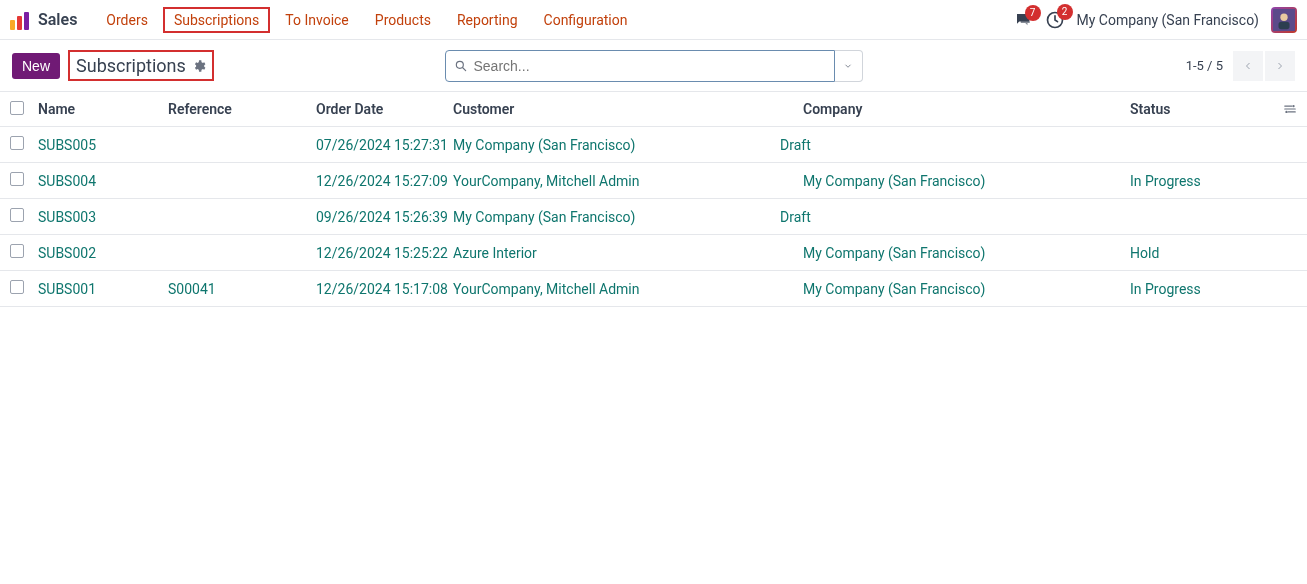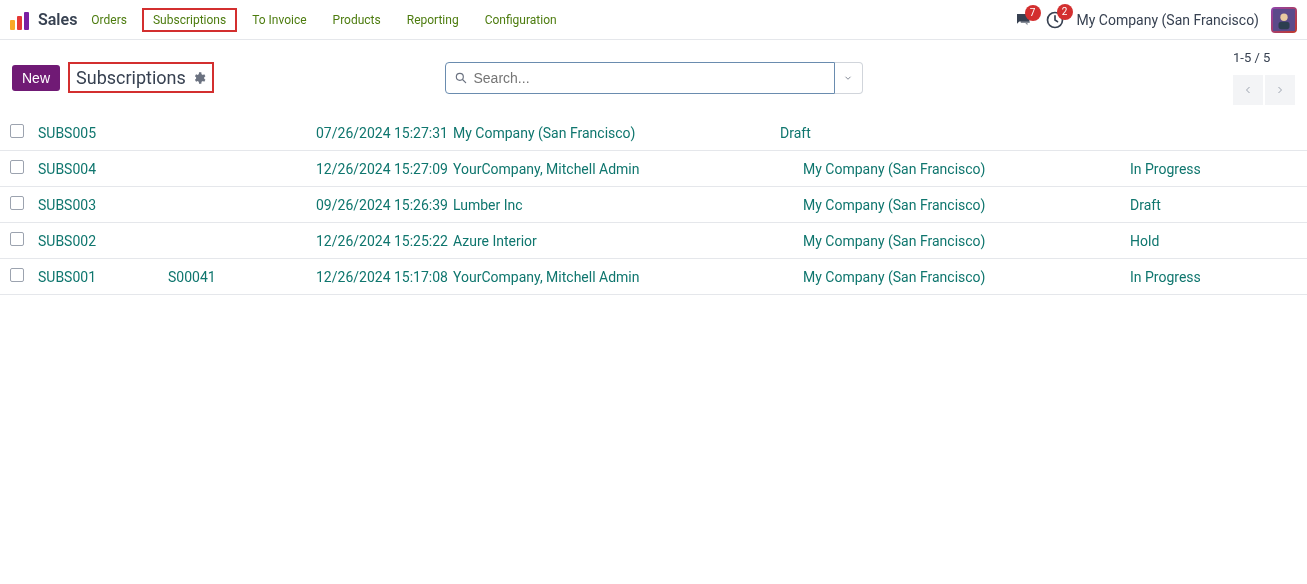--- a/index.html
+++ b/index.html
@@ -23,27 +23,27 @@
   display: flex; align-items: flex-end; gap:2px;
 }
 .logo span {display:inline-block;width:5px;border-radius:1px;}
 .logo .b1{height:10px;background:#f9a825;}
 .logo .b2{height:14px;background:#e53935;}
 .logo .b3{height:18px;background:#7b1fa2;}
 .app-title {
   font-weight: 600;
   font-size: 16px;
   color: #374151;
-  margin-right: 3px;
+  margin-right: 18px;
 }
 .menu { display:flex; gap: 4px; }
 .menu-item {
   padding: 4px 10px;
-  color:#4d7c0f;
-  font-size: 12px;
+  color:#c2410c;
+  font-size: 14px;
   cursor: pointer;
   border: 1px solid transparent;
 }
 .menu-item.highlighted {
   border: 2px solid #d32f2f;
   padding: 3px 9px;
 }
 .topright {
   margin-left:auto;
   display:flex;
@@ -126,23 +126,22 @@
   border-radius:0 4px 4px 0;
   width:28px;height:32px;
   display:flex;align-items:center;justify-content:center;
   cursor:pointer;
   color:#6b7280;
 }
 
 .pager-wrap {
   margin-left:auto;
   display:flex;
-  align-items:flex-start;
+  align-items:center;
   gap:10px;
-  flex-direction:column;
 }
 .pager-text { font-size:13px; color:#374151; }
 .pager-btns { display:flex; }
 .pager-btn {
   width:30px; height:30px;
   background:#f3f4f6;
   display:flex;align-items:center;justify-content:center;
   cursor:pointer;
   color:#9ca3af;
 }
@@ -260,20 +259,36 @@
       <div class="pager-btn">
         <svg width="12" height="12" viewBox="0 0 24 24">
             <path d="M9 6l6 6-6 6" fill="none" stroke="#9ca3af" stroke-width="2"></path>
           </svg>
       </div>
     </div>
   </div>
 </div>
 
 <div class="table-wrap">
+  <div class="thead">
+    <div class="col-check"><span class="checkbox"></span></div>
+    <div class="col-name">Name</div>
+    <div class="col-ref">Reference</div>
+    <div class="col-date">Order Date</div>
+    <div class="col-customer">Customer</div>
+    <div class="col-company">Company</div>
+    <div class="col-status">Status</div>
+    <div class="col-adjust">
+      <svg width="14" height="14" viewBox="0 0 24 24">
+          <path d="M3 7h12M3 12h18M9 17h12" stroke="#6b7280" stroke-width="2" stroke-linecap="round"></path>
+          <circle cx="18" cy="7" r="2" fill="#6b7280"></circle>
+          <circle cx="6" cy="17" r="2" fill="#6b7280"></circle>
+        </svg>
+    </div>
+  </div>
 
   <div class="trow">
     <div class="col-check"><span class="checkbox"></span></div>
     <div class="col-name">SUBS005</div>
     <div class="col-ref"></div>
     <div class="col-date">07/26/2024 15:27:31</div>
     <div class="col-company">My Company (San Francisco)</div>
     <div class="col-status">Draft</div>
   </div>
   <div class="trow">
@@ -283,21 +298,20 @@
     <div class="col-date">12/26/2024 15:27:09</div>
     <div class="col-customer">YourCompany, Mitchell Admin</div>
     <div class="col-company">My Company (San Francisco)</div>
     <div class="col-status">In Progress</div>
   </div>
   <div class="trow">
     <div class="col-check"><span class="checkbox"></span></div>
     <div class="col-name">SUBS003</div>
     <div class="col-ref"></div>
     <div class="col-date">09/26/2024 15:26:39</div>
-    <div class="col-customer">Lumber Inc</div>
     <div class="col-company">My Company (San Francisco)</div>
     <div class="col-status">Draft</div>
   </div>
   <div class="trow">
     <div class="col-check"><span class="checkbox"></span></div>
     <div class="col-name">SUBS002</div>
     <div class="col-ref"></div>
     <div class="col-date">12/26/2024 15:25:22</div>
     <div class="col-customer">Azure Interior</div>
     <div class="col-company">My Company (San Francisco)</div>

